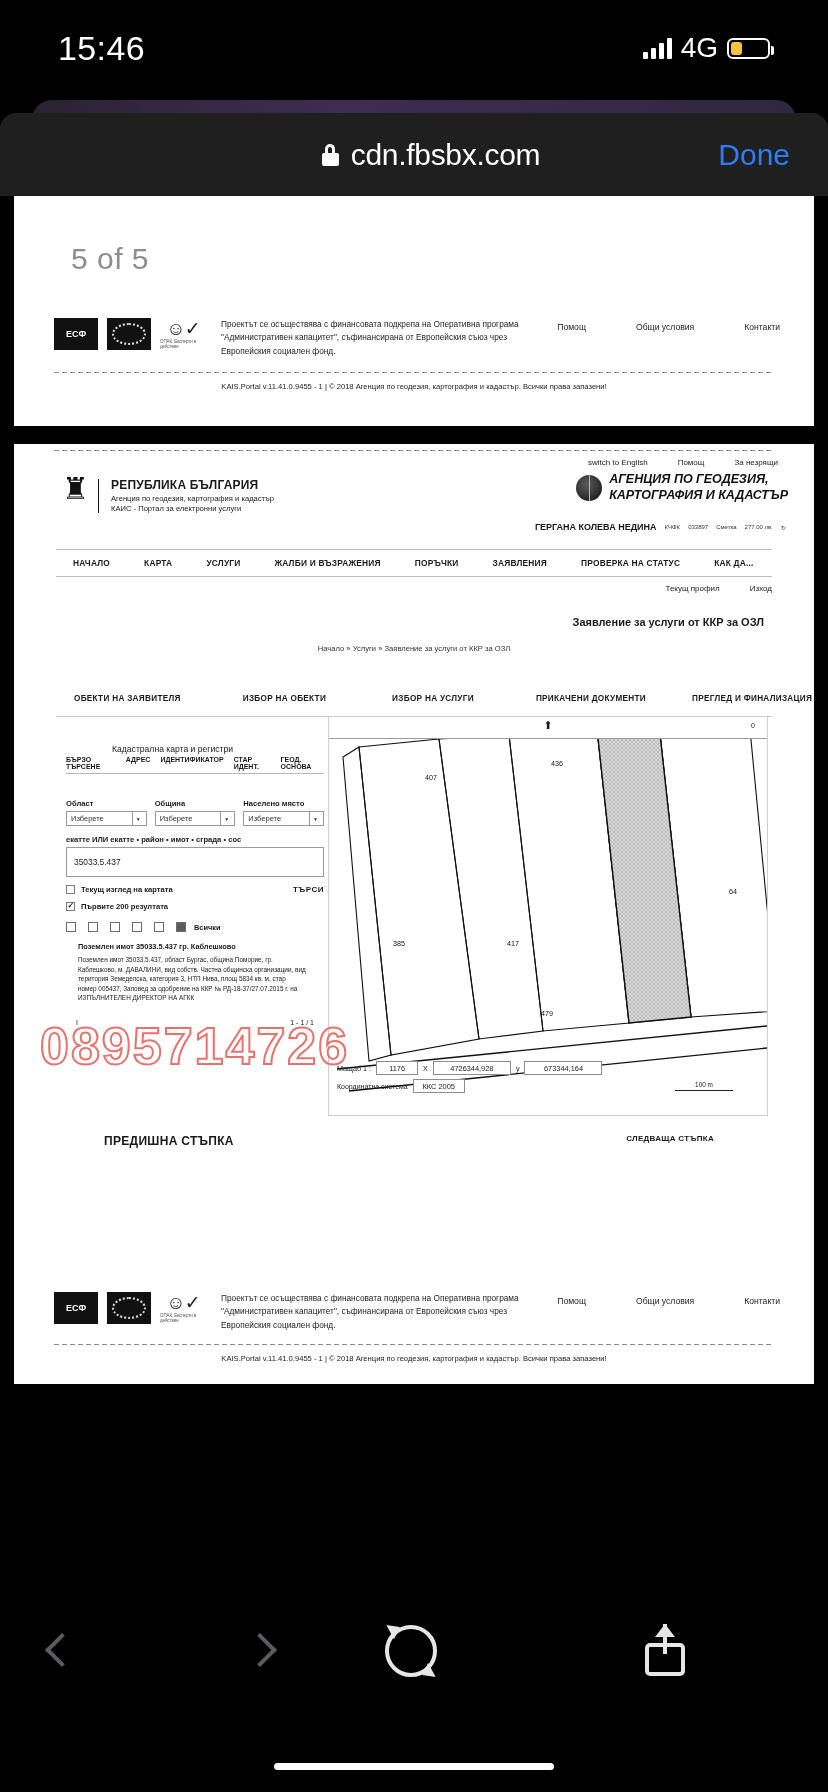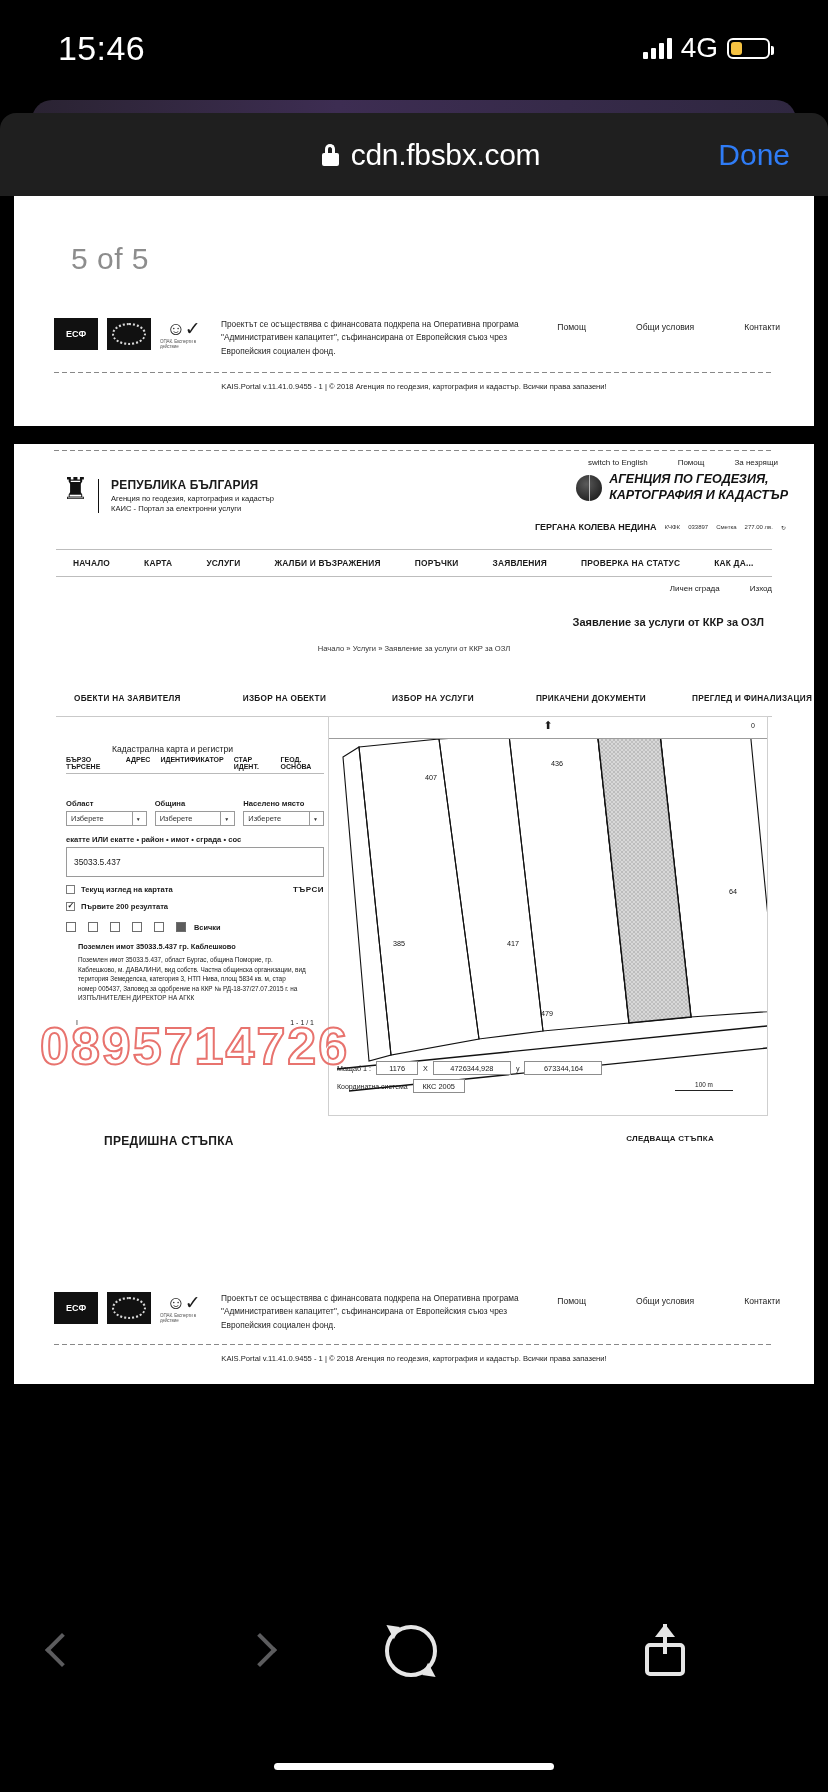--- a/index.html
+++ b/index.html
@@ -357,21 +357,21 @@
         <a>КАРТА</a>
         <a>УСЛУГИ</a>
         <a>ЖАЛБИ И ВЪЗРАЖЕНИЯ</a>
         <a>ПОРЪЧКИ</a>
         <a>ЗАЯВЛЕНИЯ</a>
         <a>ПРОВЕРКА НА СТАТУС</a>
         <a>КАК ДА...</a>
       </div>
 
       <div class="subnav">
-        <span>Личен сграда</span>
+        <span>Текущ профил</span>
         <span>Изход</span>
       </div>
 
       <div class="page-title">Заявление за услуги от ККР за ОЗЛ</div>
       <div class="crumbs">Начало » Услуги » Заявление за услуги от ККР за ОЗЛ</div>
 
       <div class="steps">
         <span class="step" style="margin-left:18px;">ОБЕКТИ НА ЗАЯВИТЕЛЯ</span>
         <span class="step" style="margin-left:62px;">ИЗБОР НА ОБЕКТИ</span>
         <span class="step" style="margin-left:66px;">ИЗБОР НА УСЛУГИ</span>

